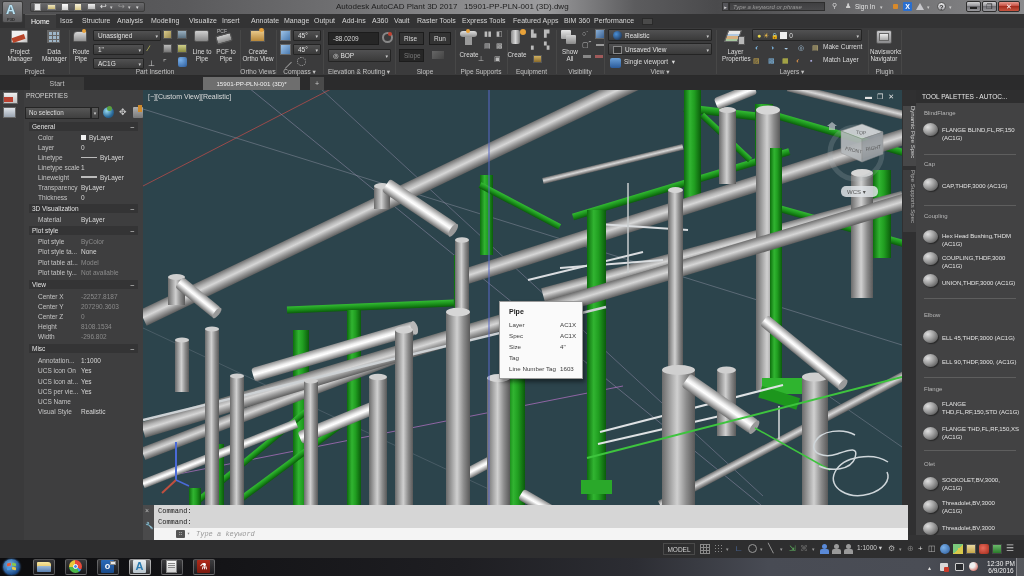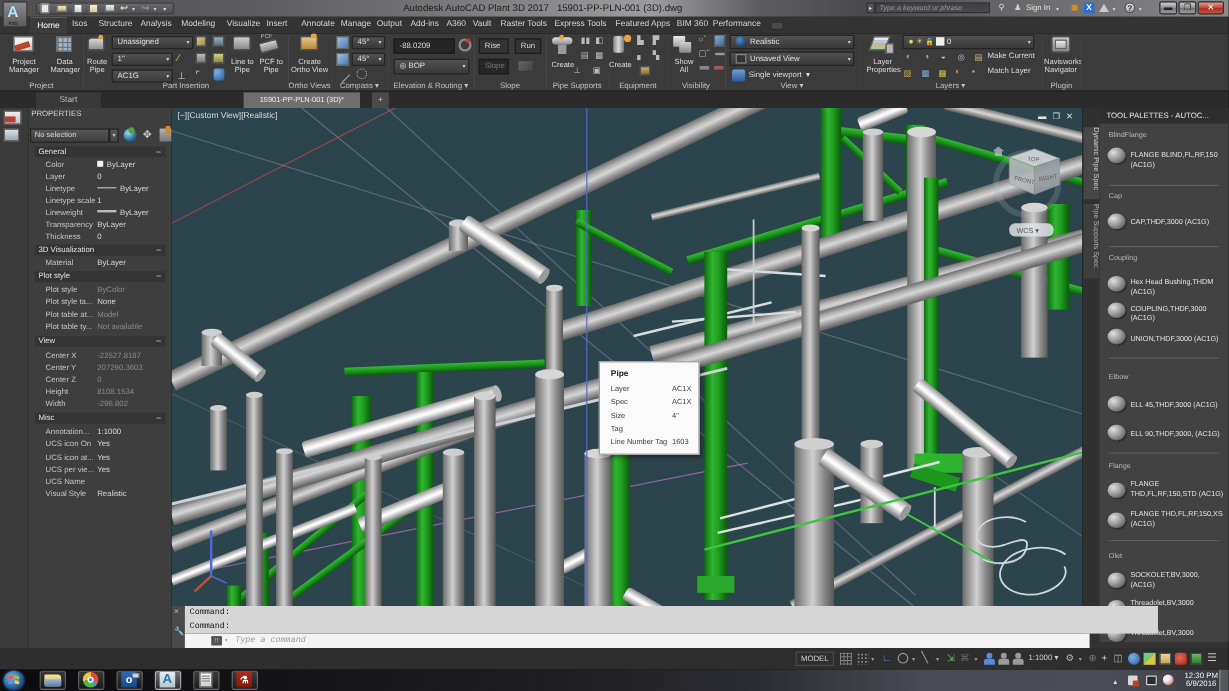--- a/index.html
+++ b/index.html
@@ -46,21 +46,21 @@
 .vtab span{display:block;transform:rotate(90deg) translateY(-13px);transform-origin:top left;white-space:nowrap;}
 #palette{left:916px;top:90px;width:108px;height:445px;background:#424243;font-size:6px;color:#e4e4e4;}
 #palette .cat{position:absolute;left:8px;color:#b8b8b8;}
 #palette .item{position:absolute;left:26px;line-height:8px;white-space:nowrap;}
 #palette .sep{position:absolute;left:8px;width:92px;height:1px;background:#5e5e5e;}
 .pic{position:absolute;left:7px;width:15px;height:13px;background:radial-gradient(ellipse at 32% 32%,#e0e0e0,#9a9a9a 45%,#636363 78%,#4e4e4e);border-radius:50%;box-shadow:1px 1px 1px #282828;}
 #palfill{left:902px;top:535px;width:122px;height:5px;background:#333334;}
 #palhead{left:916px;top:90px;width:108px;height:13px;background:#2e2e2f;color:#e8e8e8;font-size:6.5px;line-height:13px;padding-left:6px;}
 
 #cmdstrip{left:143px;top:505px;width:11px;height:35px;background:#4a4a4b;color:#bbb;font-size:7px;}
-#cmdhist{left:154px;top:505px;width:811px;height:23px;background:#d6d6d6;color:#1a1a1a;font-family:"Liberation Mono",monospace;font-size:7px;line-height:11px;padding:1px 0 0 4px;}
+#cmdhist{left:154px;top:505px;width:754px;height:23px;background:#d6d6d6;color:#1a1a1a;font-family:"Liberation Mono",monospace;font-size:7px;line-height:11px;padding:1px 0 0 4px;}
 #cmdinput{left:154px;top:528px;width:754px;height:12px;background:#f4f4f4;color:#999;font-family:"Liberation Mono",monospace;font-size:7px;line-height:12px;}
 
 #status{left:0;top:540px;width:1024px;height:18px;background:#2e2e2f;}
 
 #taskbar{left:0;top:558px;width:1024px;height:18px;
  background:linear-gradient(90deg,#0c0c0e 0%,#141417 22%,#1e1e22 45%,#2c2d33 62%,#484b54 75%,#4a4d55 90%,#3a3c42 100%);}
 .tbicon{position:absolute;top:1px;width:22px;height:16px;border-radius:2px;}
 </style>
 </head>
 <body>
@@ -677,21 +677,21 @@
   <div class="item" style="top:434px;">Threadolet,BV,3000</div>
 </div>
 <div id="palhead" class="abs">TOOL PALETTES - AUTOC...</div>
 <div id="palfill" class="abs"></div>
 
 <div id="cmdstrip" class="abs">
     <div style="margin:2px 0 0 2px;">×</div>
     <div style="margin:8px 0 0 2px;">🔧</div>
   </div>
 <div id="cmdhist" class="abs">Command:<br>Command:</div>
-<div id="cmdinput" class="abs"><span style="position:absolute;left:22px;top:2px;width:9px;height:8px;background:#555;border-radius:1px;color:#eee;font-size:5px;line-height:8px;text-align:center;">∷</span><span style="position:absolute;left:33px;top:0;color:#888;font-size:5px;">▾</span><span style="margin-left:42px;font-style:italic;">Type a command</span></div>
+<div id="cmdinput" class="abs"><span style="position:absolute;left:22px;top:2px;width:9px;height:8px;background:#555;border-radius:1px;color:#eee;font-size:5px;line-height:8px;text-align:center;">∷</span><span style="position:absolute;left:33px;top:0;color:#888;font-size:5px;">▾</span><span style="margin-left:42px;font-style:italic;">Type a keyword</span></div>
 
 <div id="status" class="abs">
   <div class="abs" style="left:663px;top:3px;width:32px;height:12px;border:1px solid #4a4a4a;color:#d2d2d2;font-size:6.5px;line-height:11px;text-align:center;">MODEL</div>
   <div class="abs" style="left:700px;top:4px;width:10px;height:10px;background-image:linear-gradient(#8a8a8a 1px,transparent 1px),linear-gradient(90deg,#8a8a8a 1px,transparent 1px);background-size:3px 3px;"></div>
   <div class="abs" style="left:714px;top:4px;width:10px;height:10px;background-image:radial-gradient(#8a8a8a 1px,transparent 1px);background-size:3px 3px;"></div>
   <div class="abs" style="left:726px;top:6px;color:#999;font-size:5px;">▾</div>
   <div class="abs" style="left:735px;top:4px;color:#5a8ad8;font-size:8px;line-height:10px;">∟</div>
   <div class="abs" style="left:748px;top:4px;width:9px;height:9px;border:1.5px solid #999;border-radius:50%;"></div>
   <div class="abs" style="left:760px;top:6px;color:#999;font-size:5px;">▾</div>
   <div class="abs" style="left:768px;top:3px;color:#aaa;font-size:9px;">╲</div>

